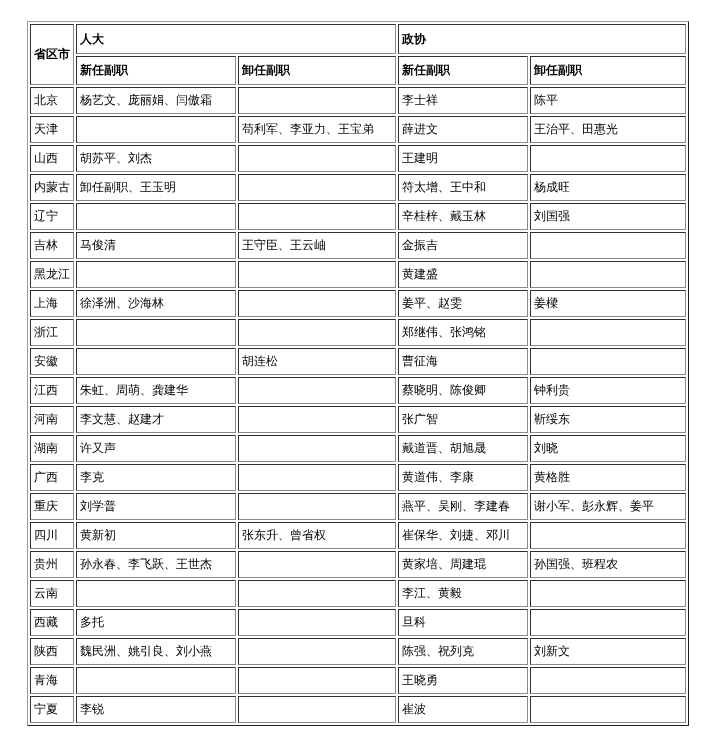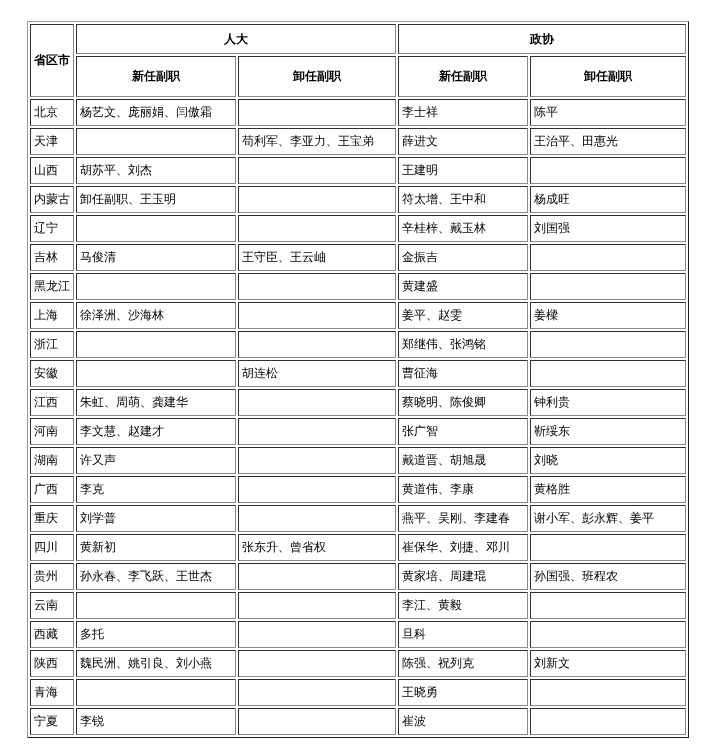--- a/index.html
+++ b/index.html
@@ -38,28 +38,28 @@
     line-height: 15px;
     vertical-align: middle;
     white-space: nowrap;
     overflow: hidden;
     text-align: left;
     font-weight: normal;
     background: #ffffff;
   }
   table.appointments th {
     font-weight: bold;
-    text-align: center;
+    text-align: left;
   }
   th.group-header {
     font-size: 13px;
     height: 30px;
   }
   th.sub-header {
-    height: 41px;
+    height: 29px;
   }
   th.corner-header {
     text-align: left;
     padding-left: 4px;
     font-size: 13px;
   }
   td {
     height: 27px;
   }
   td.province {

